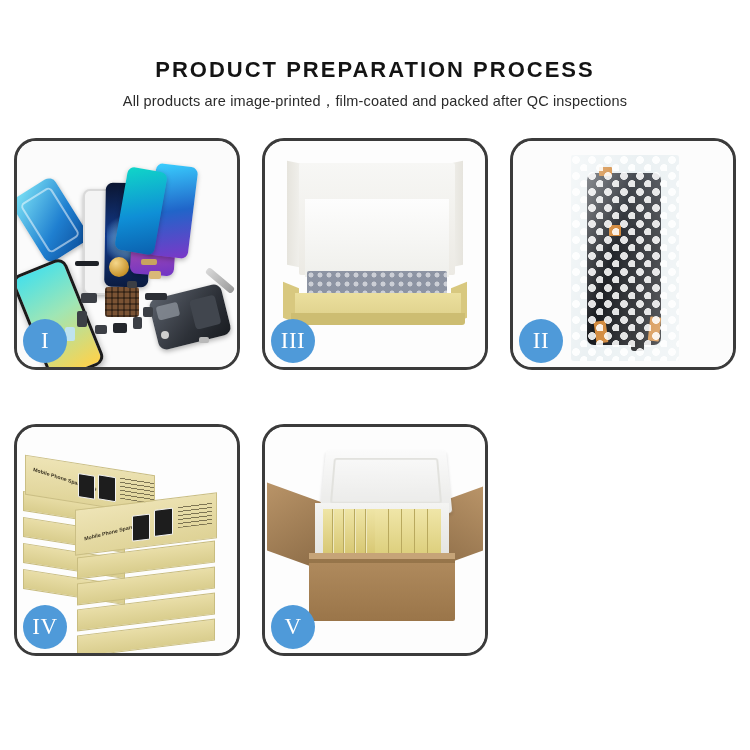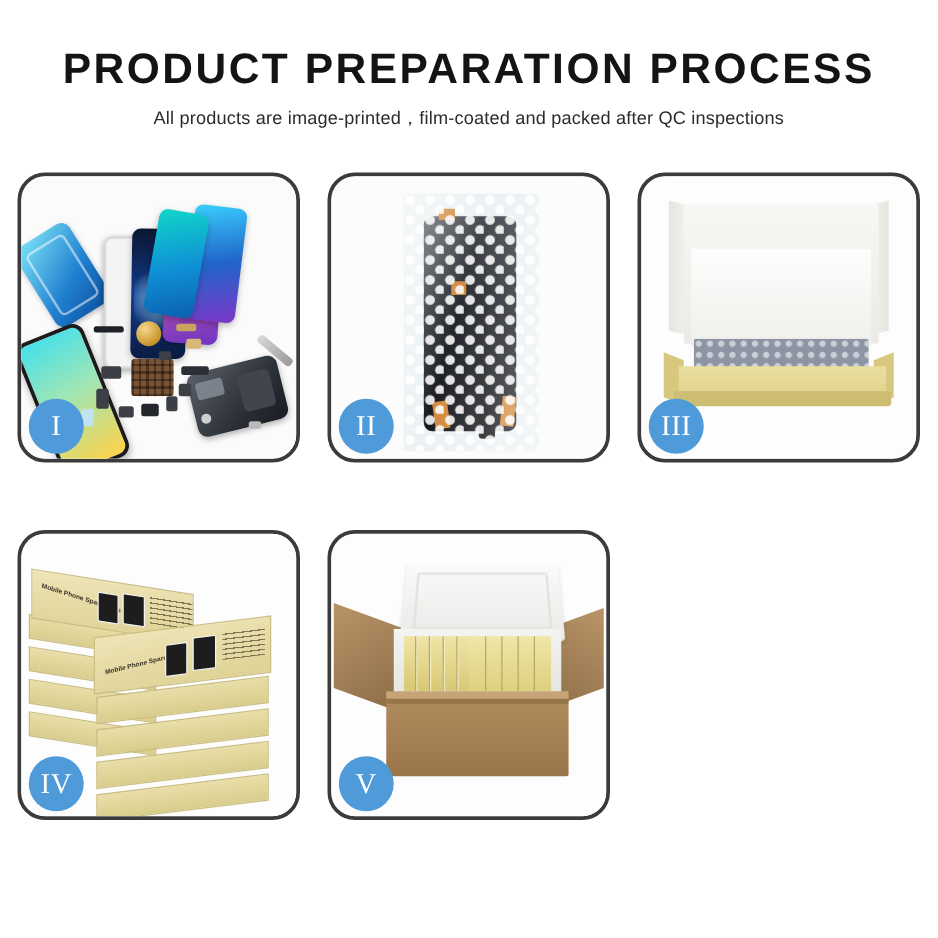--- a/index.html
+++ b/index.html
@@ -6,23 +6,24 @@
   body{
     width:750px;height:750px;background:#ffffff;
     font-family:"Liberation Sans", sans-serif;
     overflow:hidden;position:relative;
   }
   .page{width:750px;height:750px;position:relative;}
 
   
   .header{padding-top:38px;text-align:center;}
   .title{
-    font-size:34px;font-weight:700;letter-spacing:2.0px;
+    font-size:22px;font-weight:700;letter-spacing:2.0px;
     color:#141414;line-height:1.05;
     font-family:"Liberation Sans", sans-serif;
+    margin-top:20px;
   }
   .subtitle{
     margin-top:11px;font-size:14.5px;color:#2b2b2b;letter-spacing:.15px;
     font-family:"Liberation Sans", sans-serif;
   }
 
   
   .grid{
     position:absolute;left:14px;top:138px;width:722px;
     display:grid;grid-template-columns:repeat(3,226px);
@@ -229,50 +230,50 @@
         <div class="bit s10"></div>
         <div class="bit s11"></div>
         <div class="bit s12"></div>
         <div class="bit s13"></div>
         <div class="bit s14"></div>
       </div>
       <div class="badge">I</div>
     </div>
 
     <div class="panel">
+      <div class="photo p3">
+        <div class="b3flapL"></div>
+        <div class="b3flapR"></div>
+        <div class="b3lidback"></div>
+        <div class="b3foam"></div>
+        <div class="b3contents"></div>
+        <div class="b3baseL"></div>
+        <div class="b3baseR"></div>
+        <div class="b3base"></div>
+        <div class="b3front"></div>
+      </div>
+      <div class="badge">III</div>
+    </div>
+
+    <div class="panel">
       <div class="photo p2">
         <div class="bagwrap">
           <div class="bag"></div>
           <div class="part">
             <div class="spine"></div>
           </div>
           <div class="tape t1"></div>
           <div class="tape t2"></div>
           <div class="tape t3"></div>
           <div class="tape t4"></div>
           <div class="bubbles"></div>
           <div class="bagshine"></div>
         </div>
       </div>
       <div class="badge">II</div>
-    </div>
-
-    <div class="panel">
-      <div class="photo p3">
-        <div class="b3flapL"></div>
-        <div class="b3flapR"></div>
-        <div class="b3lidback"></div>
-        <div class="b3foam"></div>
-        <div class="b3contents"></div>
-        <div class="b3baseL"></div>
-        <div class="b3baseR"></div>
-        <div class="b3base"></div>
-        <div class="b3front"></div>
-      </div>
-      <div class="badge">III</div>
     </div>
 
     <div class="panel">
       <div class="photo p4">
         <div class="stackwrap">
 
           <div class="slab" style="left:4px;top:58px;width:100px;height:18px;transform:skewY(9deg);"></div>
           <div class="slab" style="left:4px;top:84px;width:100px;height:18px;transform:skewY(9deg);"></div>
           <div class="slab" style="left:4px;top:110px;width:100px;height:18px;transform:skewY(9deg);"></div>
           <div class="slab" style="left:4px;top:136px;width:100px;height:18px;transform:skewY(9deg);"></div>

